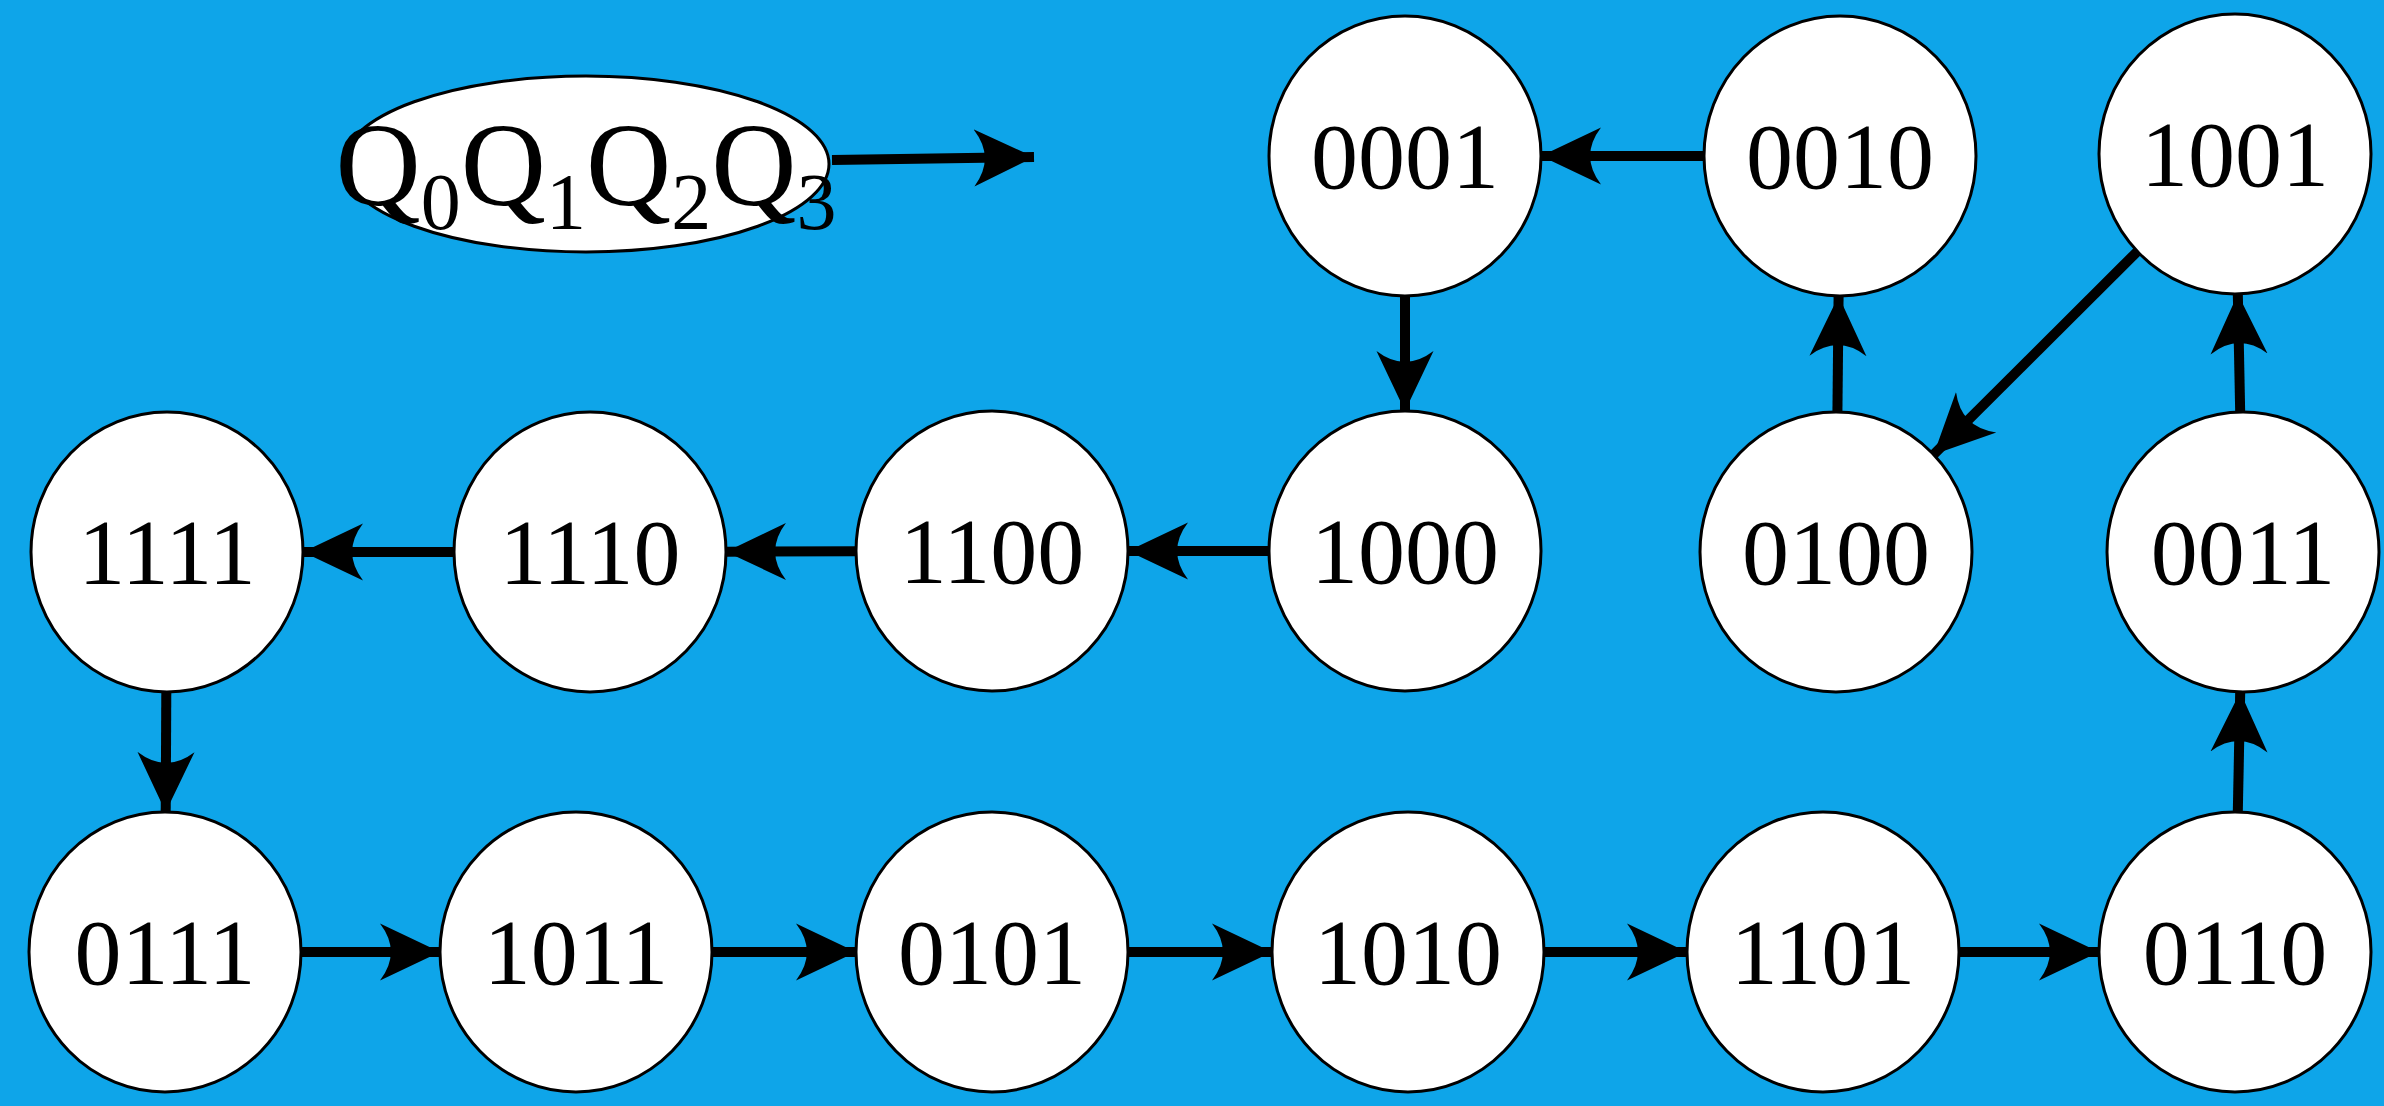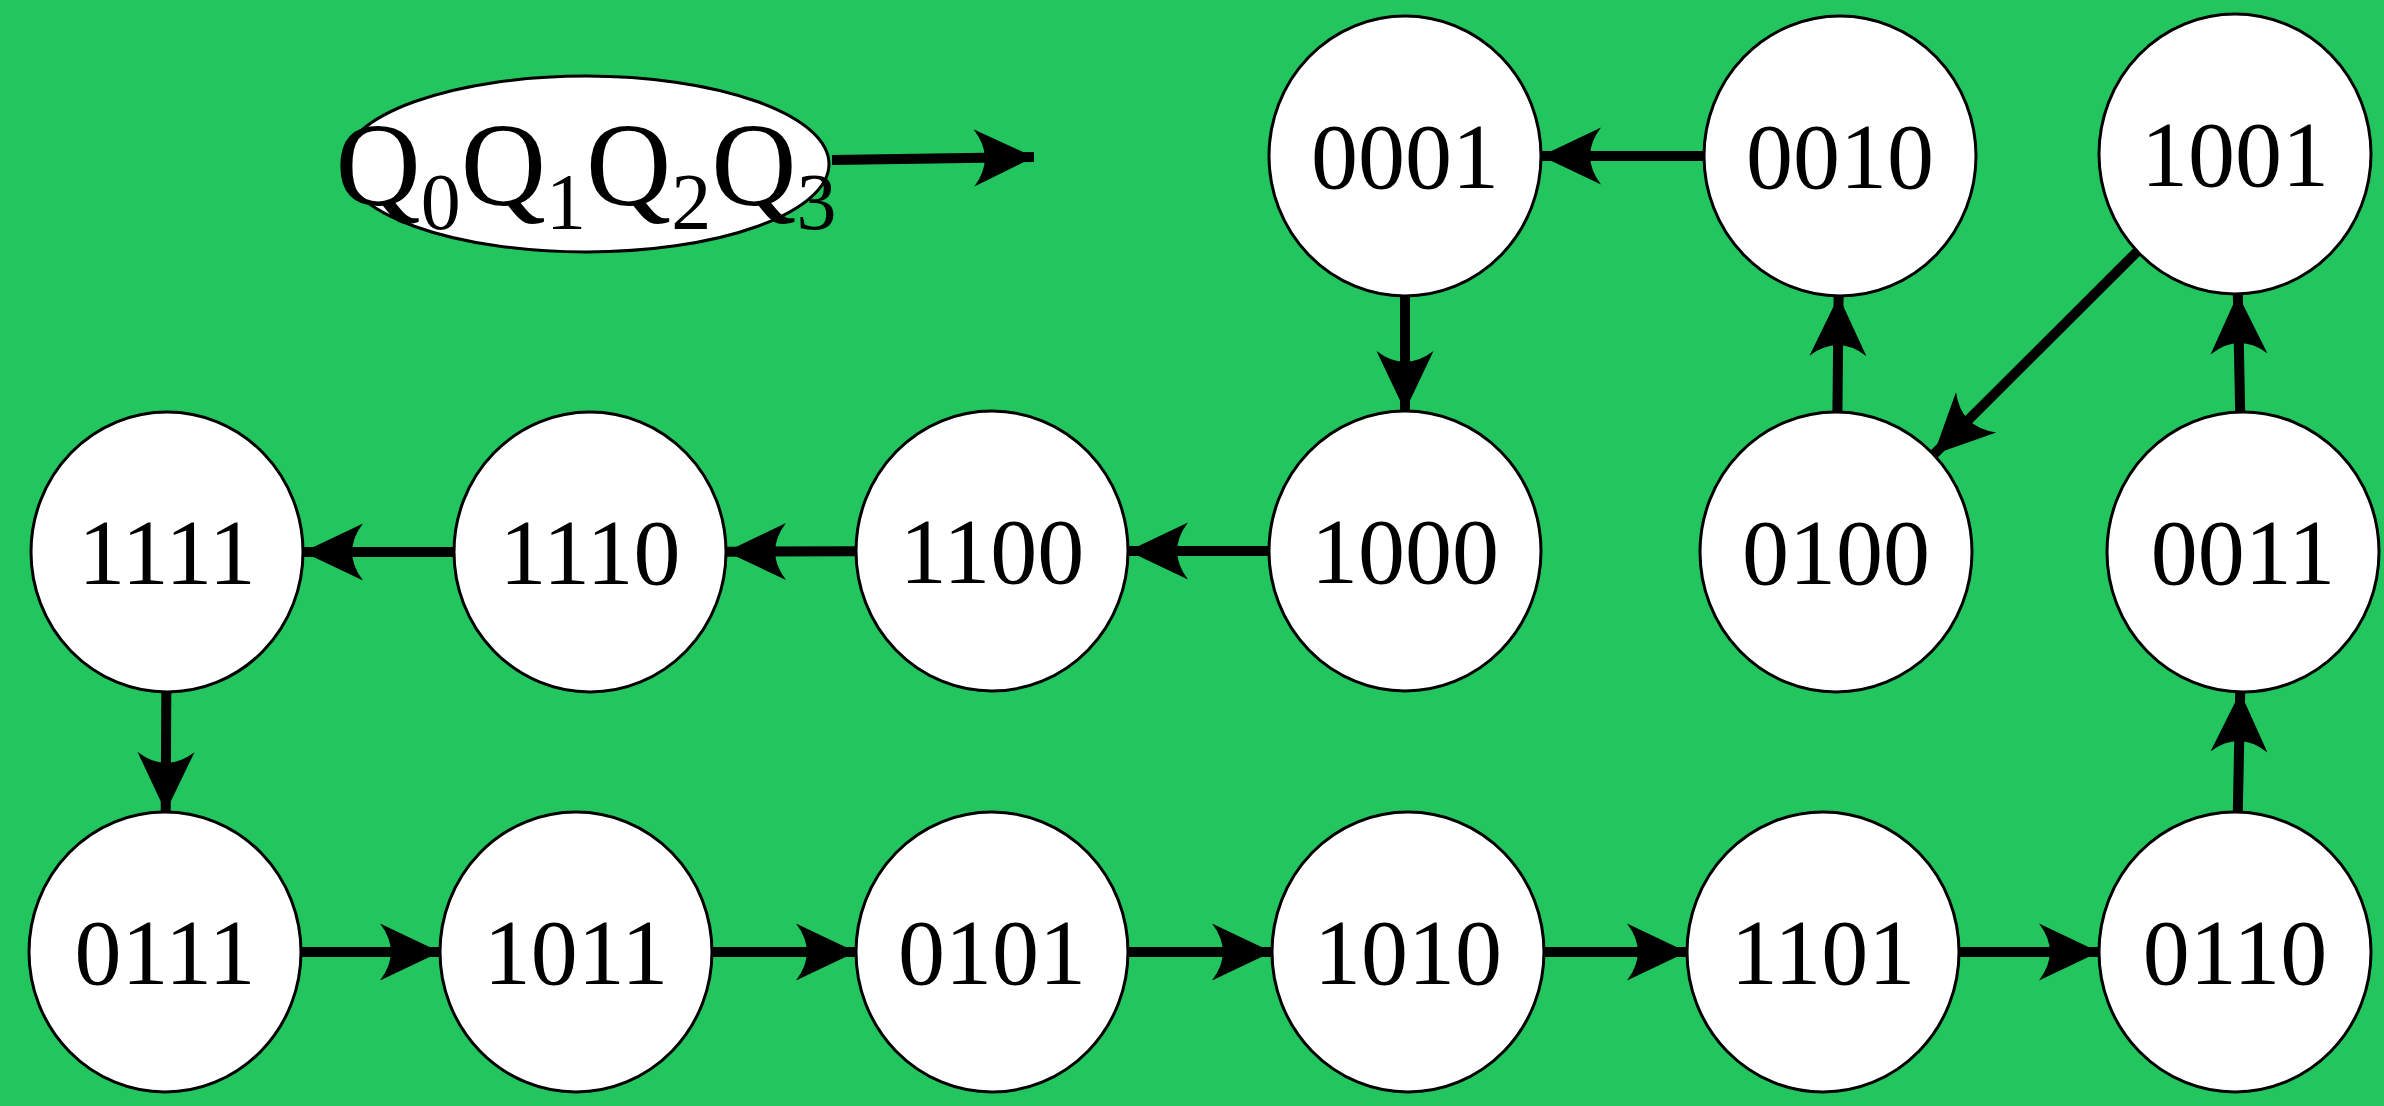--- a/index.html
+++ b/index.html
@@ -1,20 +1,20 @@
 <!DOCTYPE html>
 <html><head>
 <meta charset="utf-8">
 <style>
   html, body { margin: 0; padding: 0; background: #ffffff; }
   .stage {
     position: relative;
     width: 2384px;
     height: 1106px;
-    background: #22c55e;
+    background: #0ea5e9;
     overflow: hidden;
     font-family: "Liberation Serif", "DejaVu Serif", serif;
   }
   svg { display: block; width: 100%; height: 100%; }
   .node-ellipse, .register-ellipse {
     fill: #ffffff;
     stroke-width: 3px;
   }
   .node-label {
     font-family: "Liberation Serif", "DejaVu Serif", serif;

